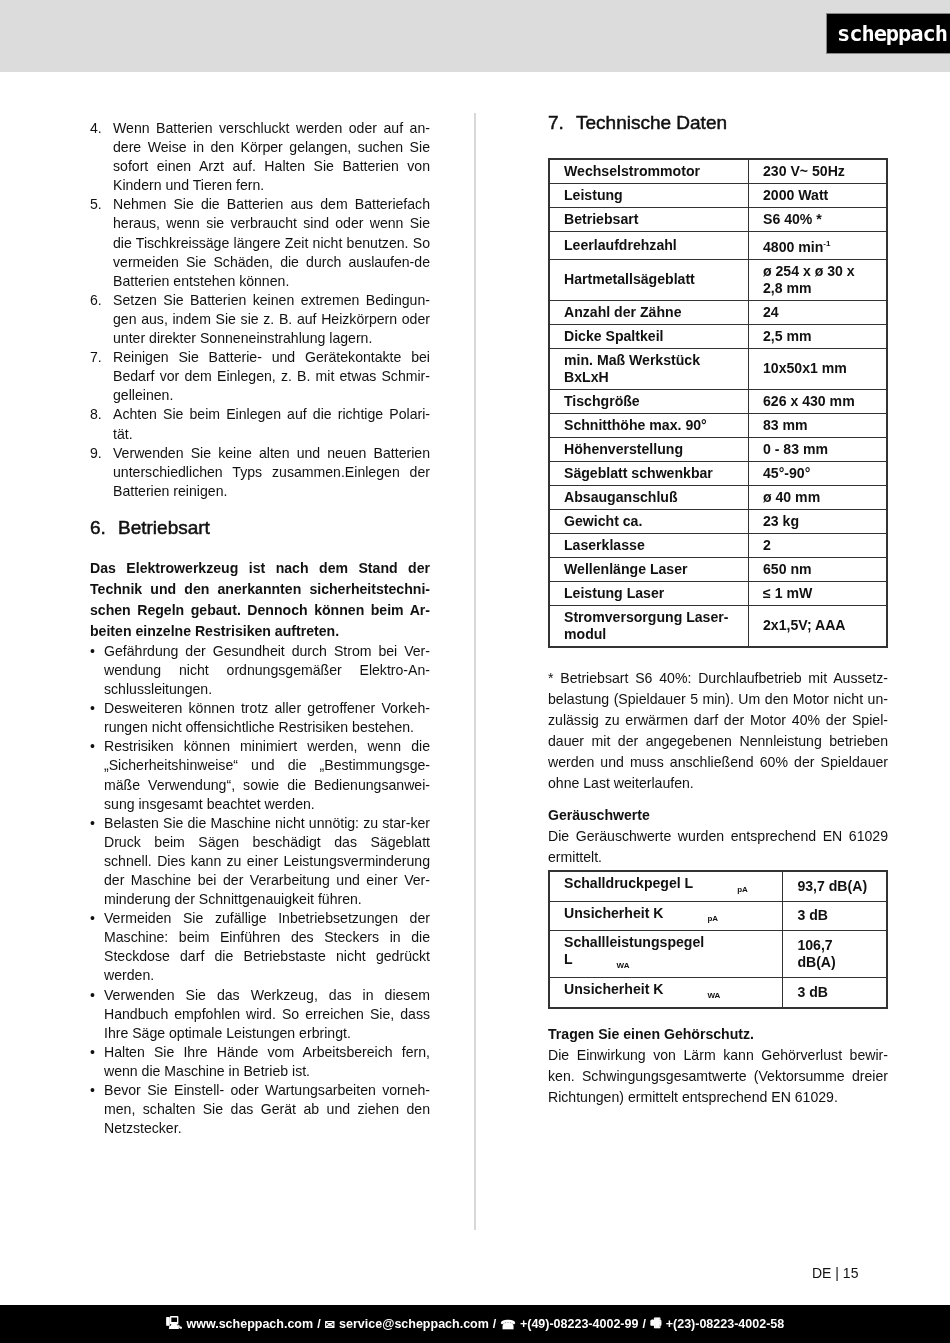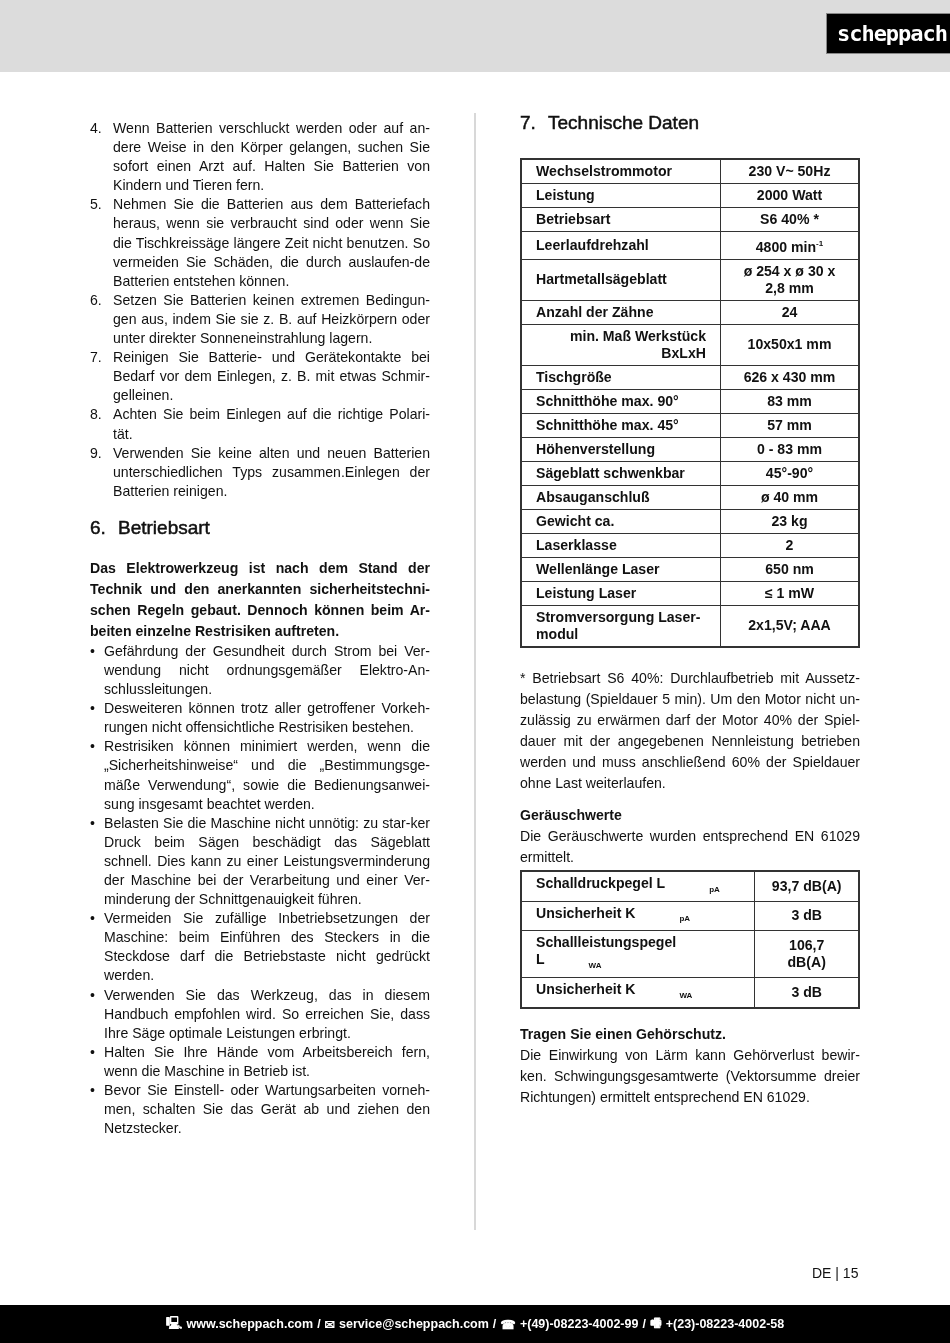--- a/index.html
+++ b/index.html
@@ -1,35 +1,35 @@
 <!DOCTYPE html>
 <html><head>
 <meta charset="utf-8">
 <style>
   html, body { margin:0; padding:0; }
   body { width:950px; height:1343px; position:relative; background:#ffffff; font-family:"Liberation Sans", sans-serif; color:#111; overflow:hidden; }
   .header-bar { position:absolute; left:0; top:0; width:950px; height:72px; background:#dcdcdc; }
   .logo { position:absolute; left:826px; top:13px; width:132px; height:41px; background:#000; color:#fff; font-family:"DejaVu Sans Mono", monospace; font-weight:bold; font-size:22px; letter-spacing:-1px; display:flex; align-items:center; justify-content:center; border:1px solid #888; box-sizing:border-box; }
   .divider { position:absolute; left:474px; top:113px; width:2px; height:1117px; background:#d8d8d8; }
   .col-left { position:absolute; left:90px; top:119px; width:340px; }
-  .col-right { position:absolute; left:520px; top:112px; width:340px; }
+  .col-right { position:absolute; left:548px; top:112px; width:340px; }
   .p { font-size:14.1px; line-height:21px; text-align:justify; margin:0; }
   ol.numlist { list-style:none; margin:0; padding:0; }
   ol.numlist li { position:relative; padding-left:23px; font-size:14.1px; line-height:19.1px; text-align:justify; }
   ol.numlist li .num { position:absolute; left:0; top:0; }
   h2 { font-size:19px; font-weight:normal; margin:0; -webkit-text-stroke:0.5px #111; }
   h2 .hn { display:inline-block; width:28px; }
   .sec6 { margin-top:14px; }
   .bold { font-weight:bold; }
   ul.bul { list-style:none; margin:0; padding:0; }
   ul.bul li { position:relative; padding-left:14px; font-size:14.1px; line-height:19.1px; text-align:justify; }
   ul.bul li .b { position:absolute; left:0; top:0; }
   table.spec { border-collapse:collapse; width:340px; font-size:14.1px; font-weight:bold; }
   table.spec td { border:1px solid #333; padding:3px 14px; height:17px; line-height:17px; }
-  table.spec td.v { text-align:center; }
+  table.spec td.v { text-align:left; }
   table.spec { border:2px solid #333; }
   sub { font-size:8px;margin-left:44px; }
   .footer-page { position:absolute; left:812px; top:1265px; font-size:14px; color:#111; }
   .footer-bar { position:absolute; left:0; top:1305px; width:950px; height:38px; background:#000; color:#fff; font-size:12.5px; font-weight:bold; display:flex; align-items:center; justify-content:center; }
   .footer-bar span { margin:0 2px; }
 </style>
 </head>
 <body>
 
 <div class="header-bar"></div>
@@ -90,34 +90,34 @@
         </tr>
         <tr>
           <td>Hartmetallsägeblatt</td>
           <td class="v"><span>ø 254 x ø 30 x 2,8 mm</span></td>
         </tr>
         <tr>
           <td>Anzahl der Zähne</td>
           <td class="v"><span>24</span></td>
         </tr>
         <tr>
-          <td style="width: 170px; text-align: right;">min. Maß Werkstück BxLxH</td>
+          <td>Dicke Spaltkeil</td>
+          <td class="v"><span>2,5 mm</span></td>
+        </tr>
+        <tr>
+          <td style="width: 170px;">min. Maß Werkstück BxLxH</td>
           <td class="v"><span>10x50x1 mm</span></td>
         </tr>
         <tr>
           <td>Tischgröße</td>
           <td class="v"><span>626 x 430 mm</span></td>
         </tr>
         <tr>
           <td>Schnitthöhe max. 90°</td>
           <td class="v"><span>83 mm</span></td>
-        </tr>
-        <tr>
-          <td>Schnitthöhe max. 45°</td>
-          <td class="v"><span>57 mm</span></td>
         </tr>
         <tr>
           <td>Höhenverstellung</td>
           <td class="v"><span>0 - 83 mm</span></td>
         </tr>
         <tr>
           <td>Sägeblatt schwenkbar</td>
           <td class="v"><span>45°-90°</span></td>
         </tr>
         <tr>

